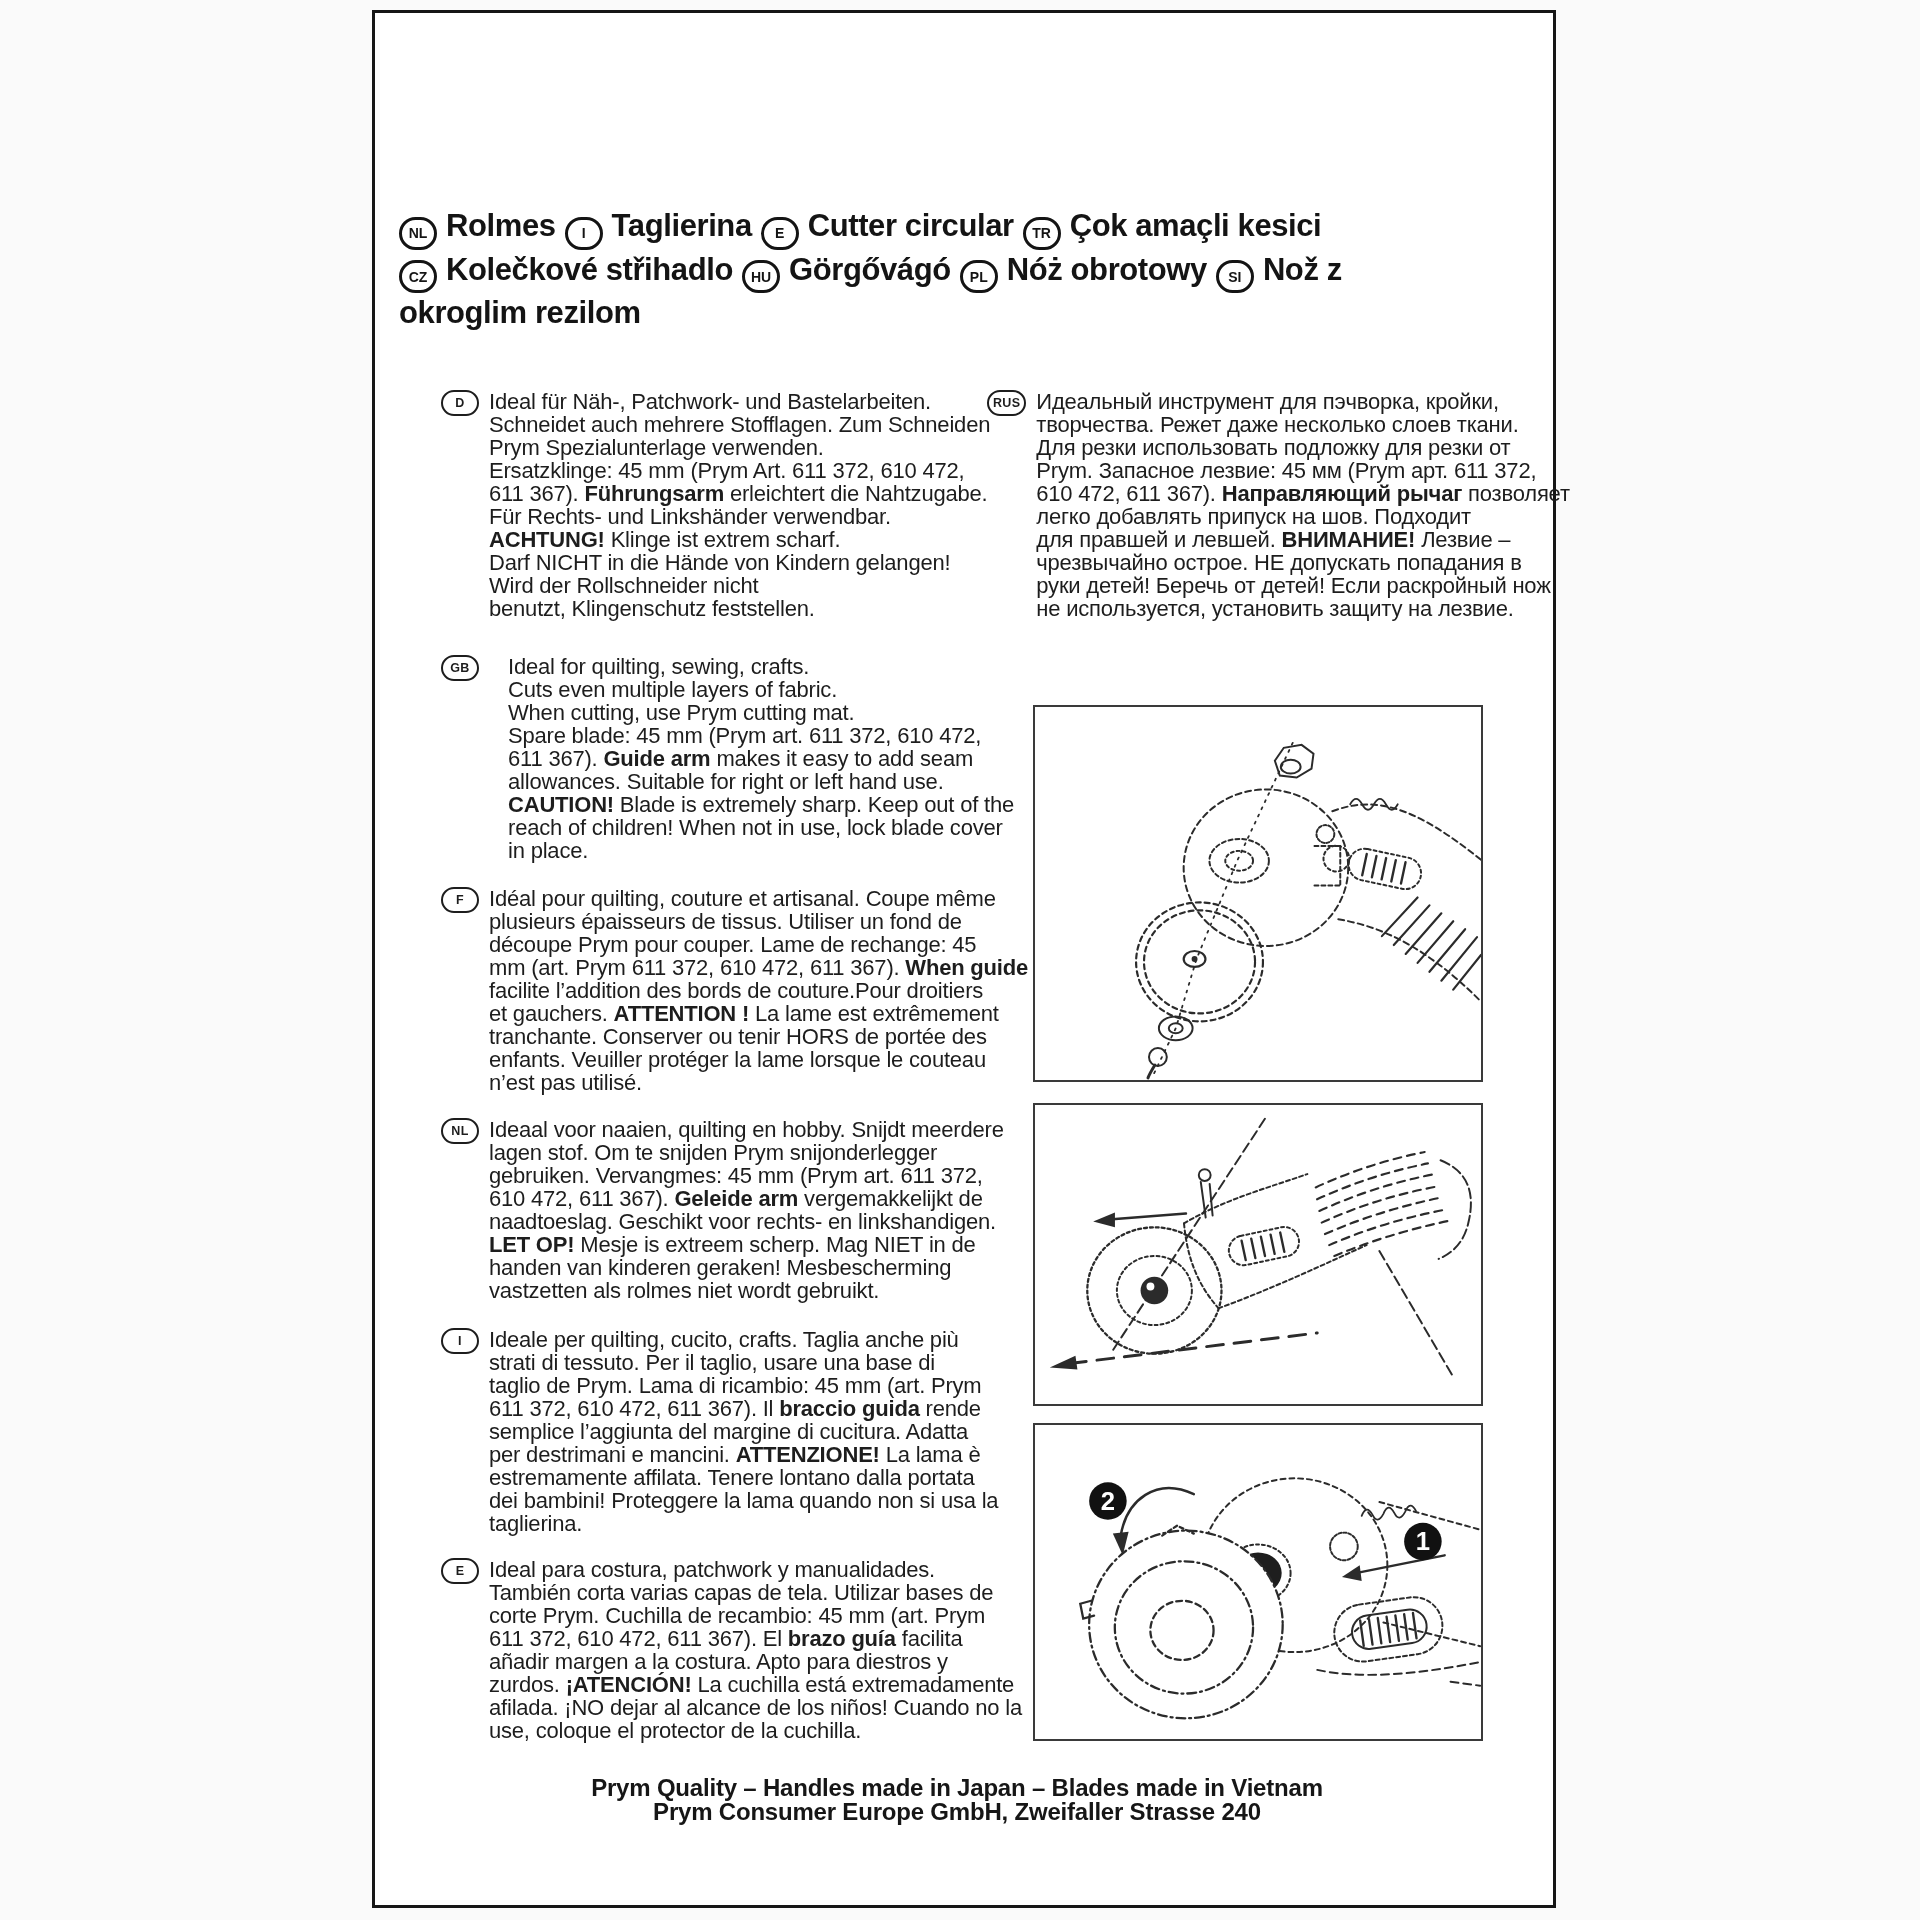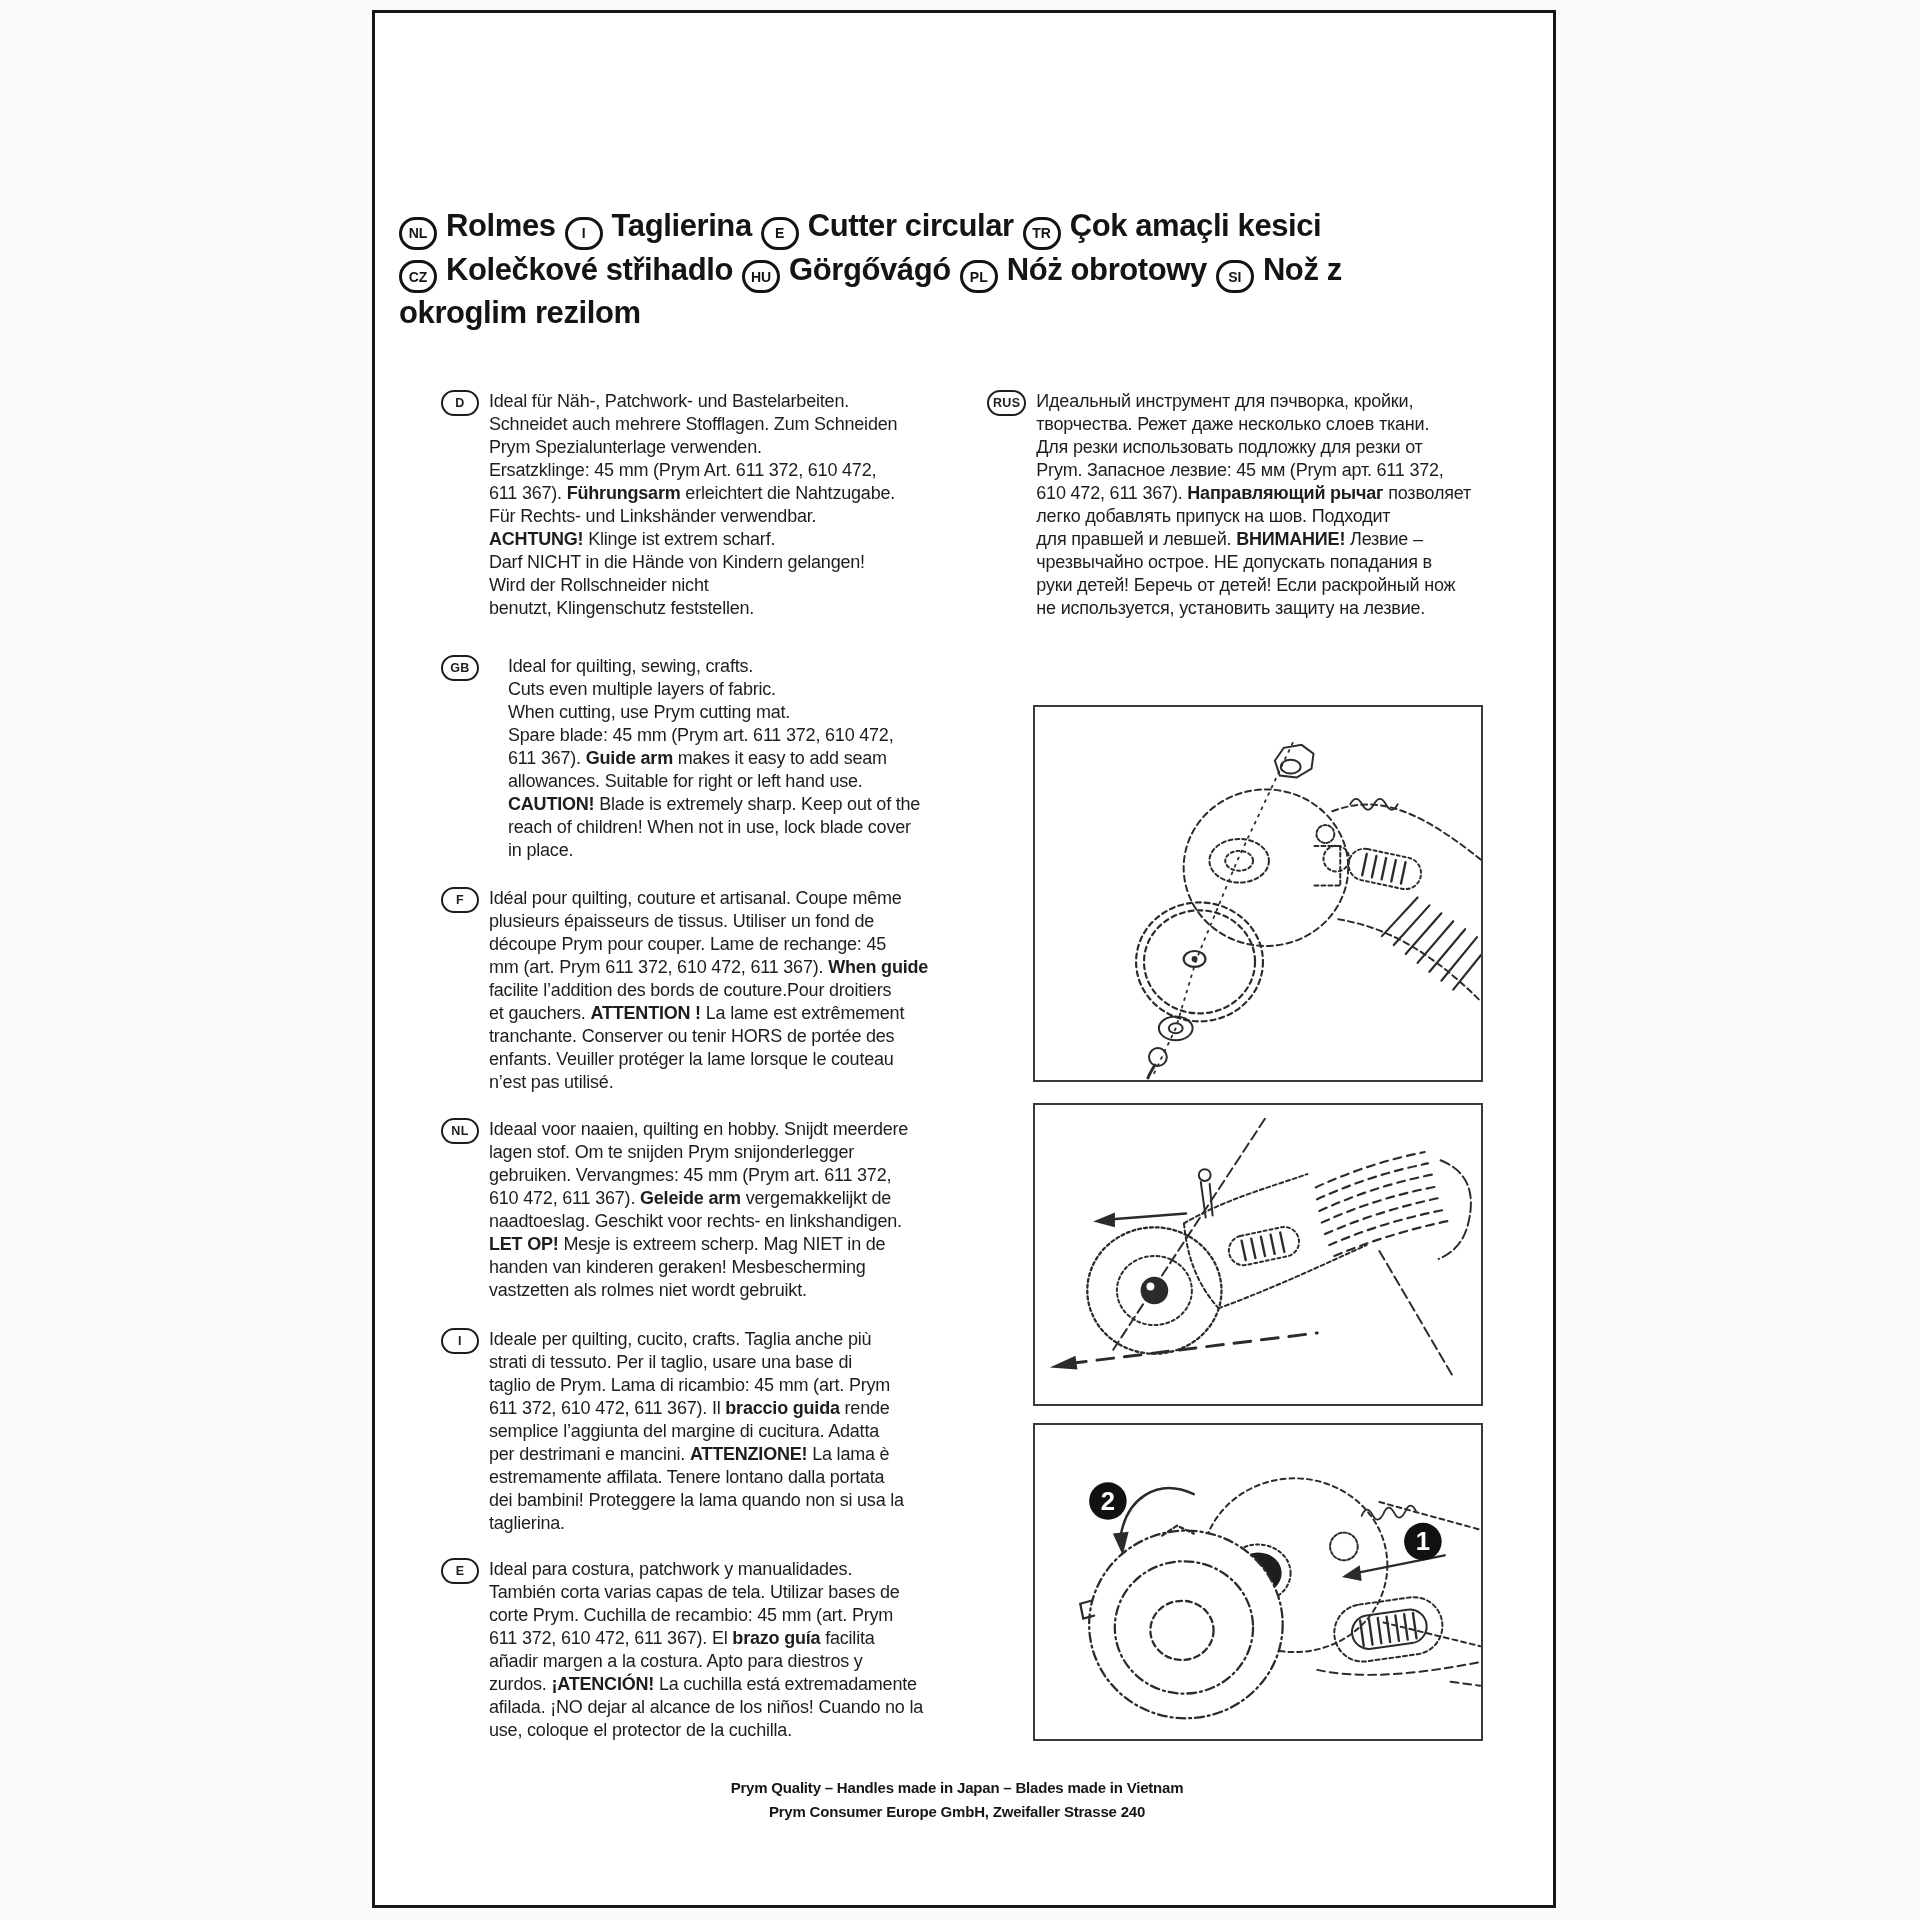--- a/index.html
+++ b/index.html
@@ -29,21 +29,21 @@
   }
   .title-line .tbadge:first-child{margin-left:0;}
   
   .para{position:absolute;display:flex;align-items:flex-start;}
   .para .badge{
     flex:none;display:inline-flex;align-items:center;justify-content:center;
     min-width:26px;height:22px;padding:0 4px;margin-top:0;
     border:2.5px solid #1d1d1d;border-radius:16px;
     font-size:12.5px;font-weight:700;line-height:1;letter-spacing:0.3px;
   }
-  .para .ptext{margin-left:10px;font-size:18px;line-height:23px;letter-spacing:-0.2px;}
+  .para .ptext{margin-left:10px;font-size:22px;line-height:23px;letter-spacing:-0.2px;}
   .tline{white-space:nowrap;}
   .ptext b{font-weight:700;}
   #para-d  {left:66px;top:377px;}
   #para-gb {left:66px;top:642px;gap:19px;}
   #para-f  {left:66px;top:874px;}
   #para-nl {left:66px;top:1105px;}
   #para-i  {left:66px;top:1315px;}
   #para-e  {left:66px;top:1545px;}
   #para-rus{left:612px;top:377px;}
   
@@ -51,21 +51,21 @@
     position:absolute;left:658px;width:450px;
     border:2.5px solid #3a3a3a;background:#fff;box-sizing:border-box;
   }
   #fig1{top:692px;height:377px;}
   #fig2{top:1090px;height:303px;}
   #fig3{top:1410px;height:318px;}
   .fig svg{display:block;width:100%;height:100%;}
   
   .footer{
     position:absolute;left:0;top:1763px;width:1164px;text-align:center;
-    font-weight:700;font-size:15px;line-height:23.5px;color:#161616;
+    font-weight:700;font-size:24px;line-height:23.5px;color:#161616;
     letter-spacing:-0.2px;
   }
 </style>
 </head>
 <body>
 
 <div class="page">
 
   <div class="title">
       <div class="title-line"><span class="tbadge">NL</span>Rolmes<span class="tbadge">I</span>Taglierina<span class="tbadge">E</span>Cutter circular<span class="tbadge">TR</span>Çok amaçli kesici</div>

